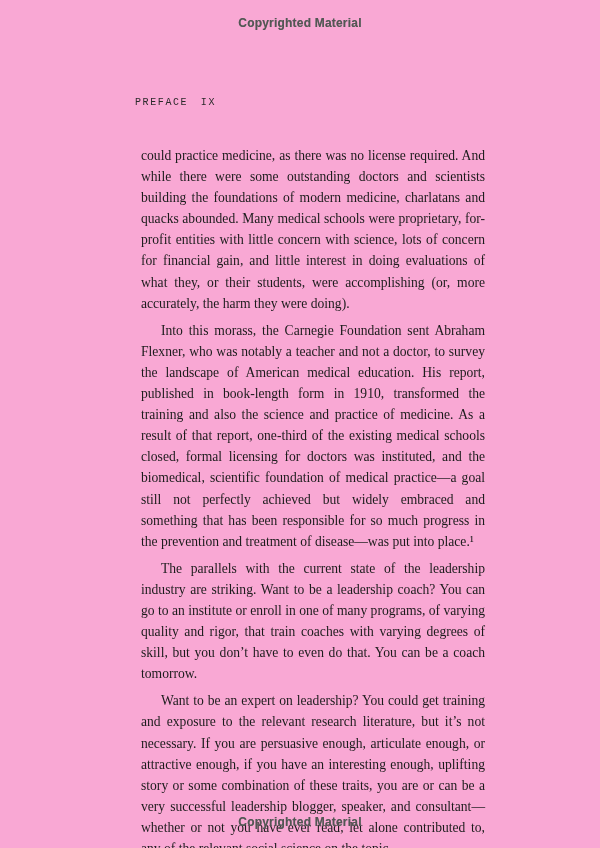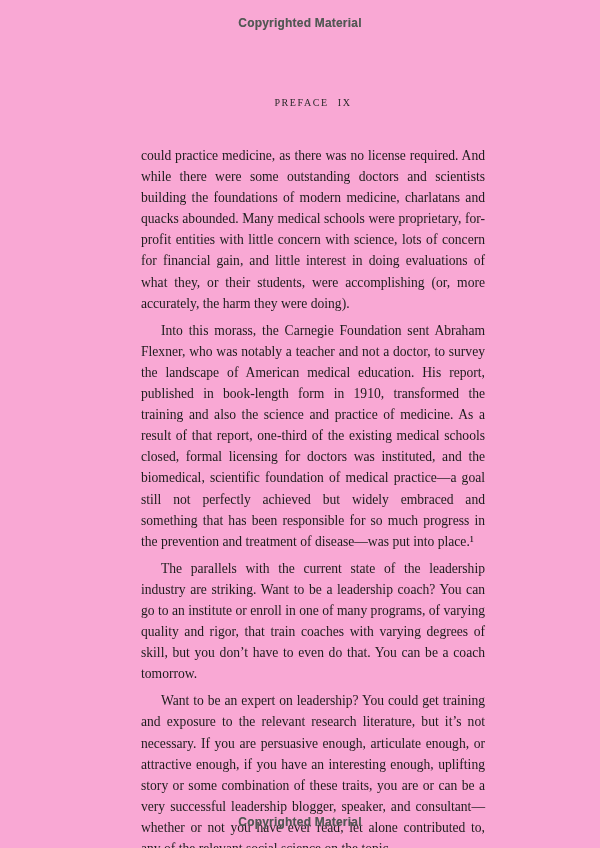--- a/index.html
+++ b/index.html
@@ -28,22 +28,22 @@
     letter-spacing: 0.2px;
     text-shadow: 0 0 0.6px #8a8a8a;
   }
   .copyright-notice.top { top: 16px; }
   .copyright-notice.bottom { top: 815px; }
   .running-header {
     position: absolute;
     top: 97px;
     left: 135px;
     width: 356px;
-    text-align: center;
-    font-family: Liberation Serif, serif;
+    text-align: left;
+    font-family: Liberation Mono, monospace;
     font-size: 10px;
     letter-spacing: 1.6px;
     word-spacing: 5px;
     color: #2a2a2a;
   }
   .text-block {
     position: absolute;
     top: 139px;
     left: 135px;
     width: 356px;

